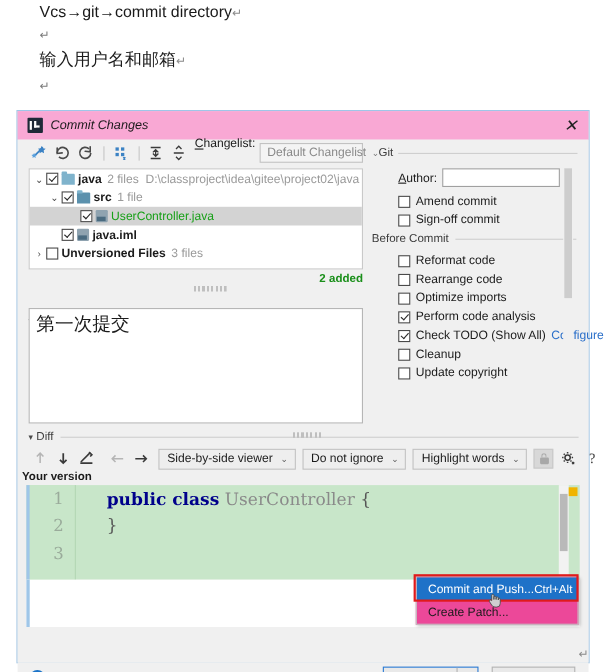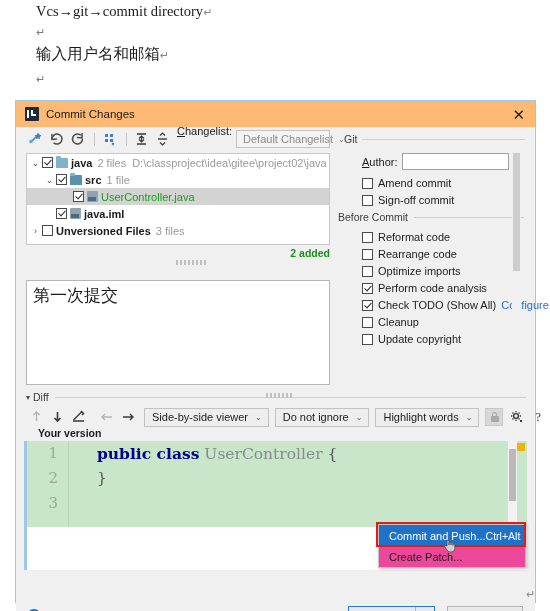--- a/index.html
+++ b/index.html
@@ -17,21 +17,21 @@
     overflow: hidden;
   }
 
   
   .doc-head {
     position: absolute;
     left: 0; top: 0;
     width: 550px;
   }
   .doc-line {
-    font-family: Liberation Serif, serif;
+    font-family: Liberation Sans, sans-serif;
     font-size: 14.5px;
     color: #1a1a1a;
     padding: 0 0 0 18px;
     white-space: pre;
     line-height: 1.0;
   }
   .doc-line.l1 { position: absolute; left: 18px; top: 4px; }
   .doc-line.l2 { position: absolute; left: 18px; top: 27px; font-size: 11px; color: #7b7b7b; }
   .doc-line.l3 {
     position: absolute; left: 18px; top: 47px;
@@ -46,25 +46,26 @@
     position: absolute;
     left: 15px; top: 100px;
     width: 521px;
     height: 503px;
     background: #f0f0f0;
     border: 1px solid #9fc6e8;
     box-sizing: border-box;
   }
   .titlebar {
     height: 26px;
-    background: #fdba74;
+    background: #f9a8d4;
     display: flex;
     align-items: center;
     padding: 0 6px 0 9px;
     box-sizing: border-box;
+    font-style: italic;
   }
   .ij-icon {
     width: 14px; height: 14px;
     background: #1f2937;
     border-radius: 1px;
     position: relative;
     flex: 0 0 auto;
     margin-right: 7px;
   }
   .ij-icon::before {
@@ -435,21 +436,21 @@
     position: relative; cursor: pointer;
     flex: 0 0 auto;
   }
   .help-q {
     font-size: 13px; color: #3a3a3a;
     margin-left: 8px; cursor: pointer;
     font-family: "Liberation Serif", serif;
   }
   .your-version {
     position: absolute;
-    left: 22px; top: 300px;
+    left: 4px; top: 300px;
     font-size: 10.5px;
     color: #1b1b1b;
     font-weight: bold;
   }
 
   
   .editor {
     position: absolute;
     left: 8px; top: 314px;
     width: 503px; height: 86px;

